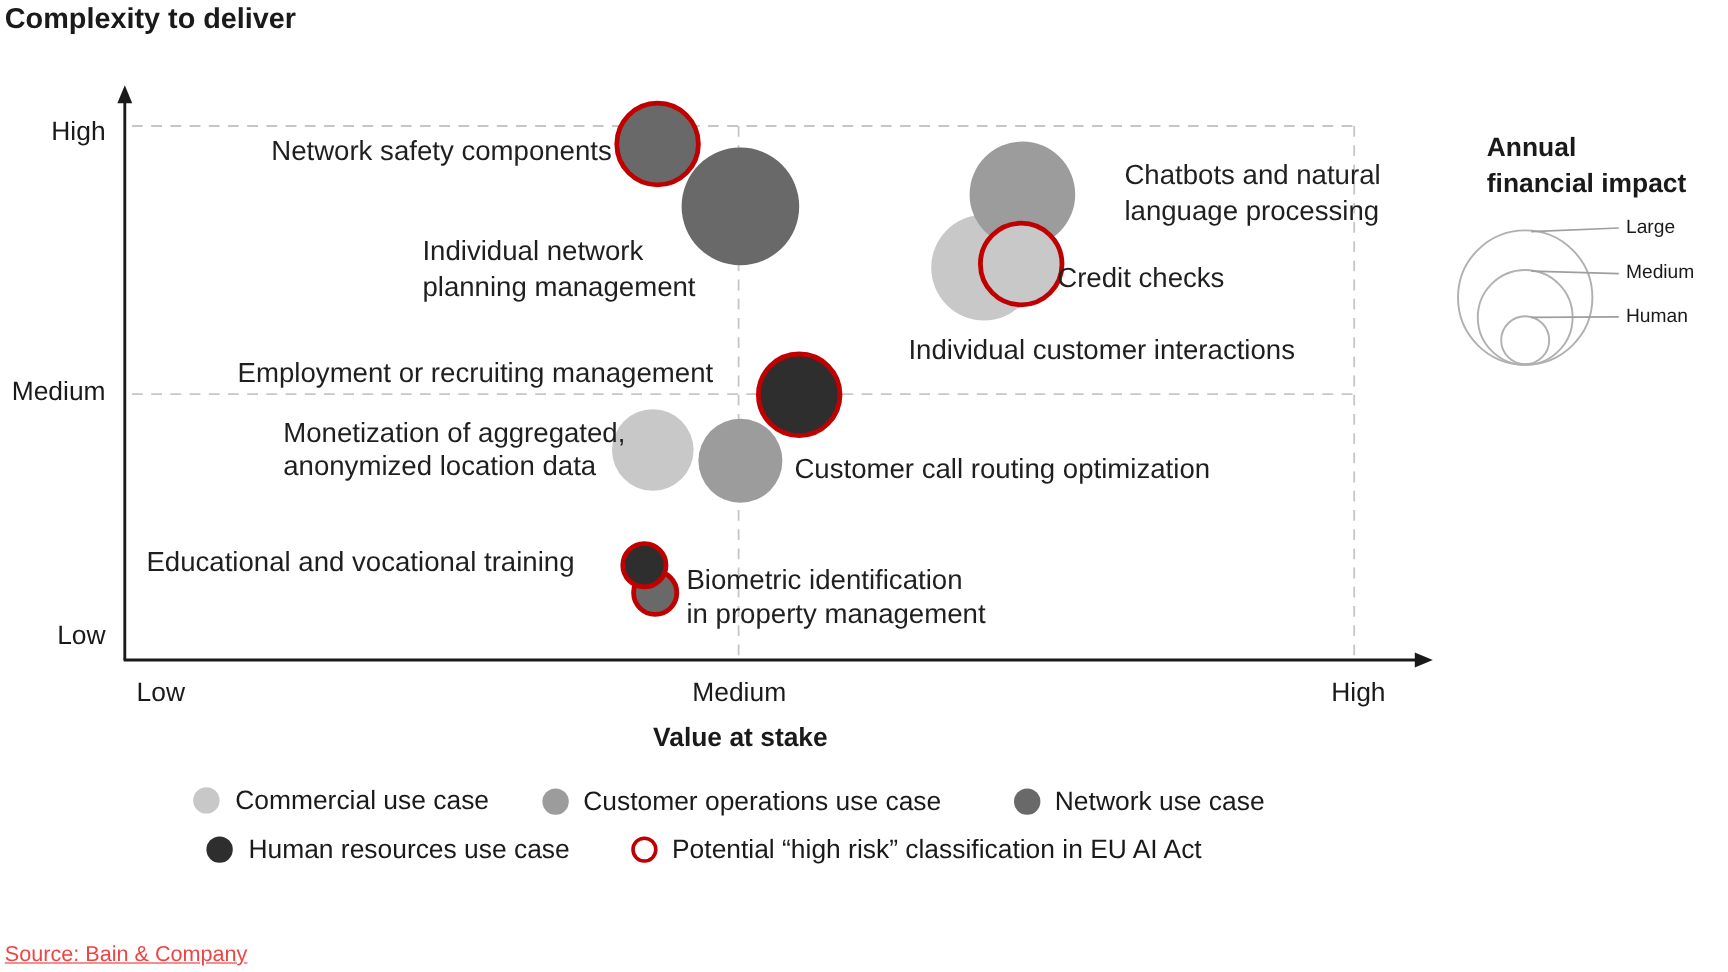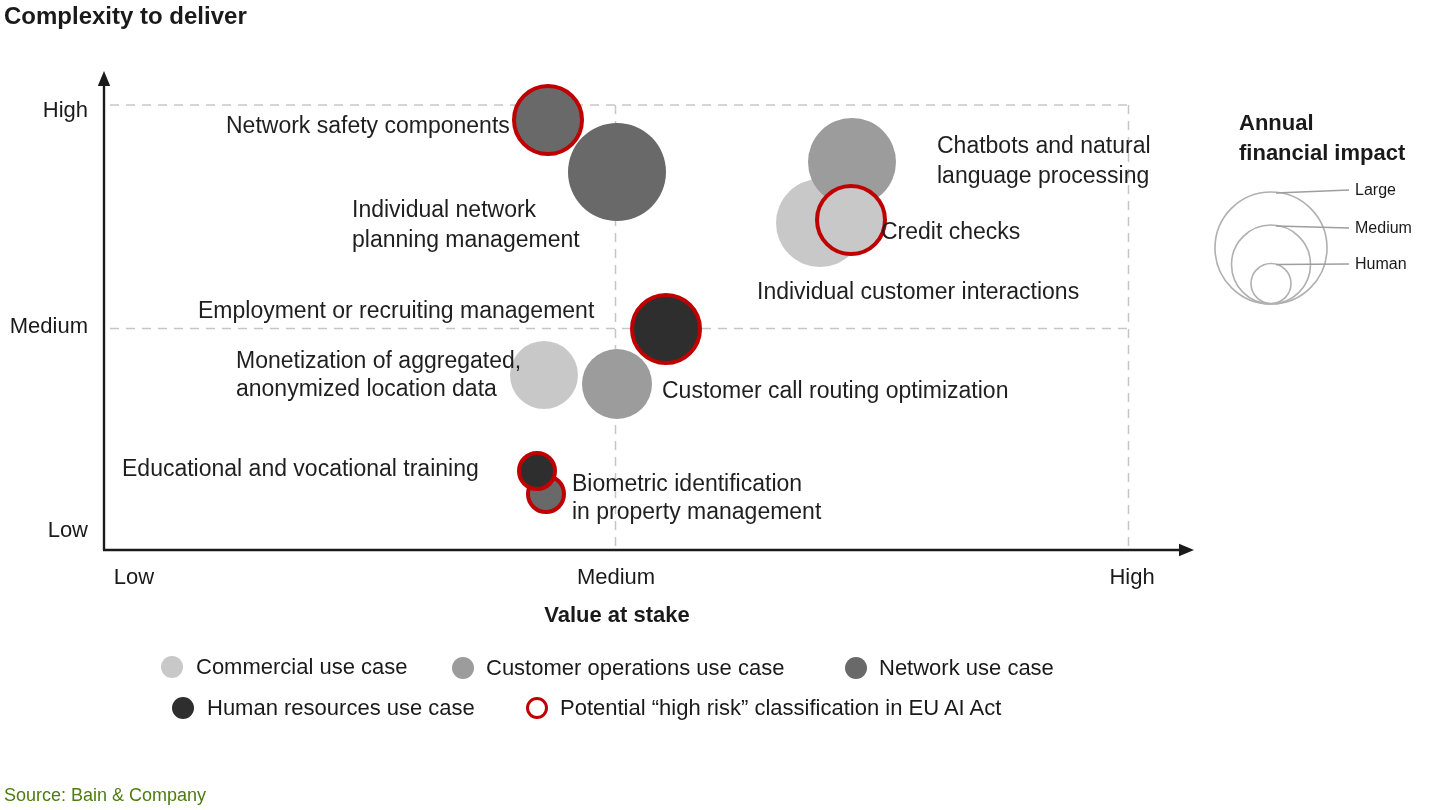--- a/index.html
+++ b/index.html
@@ -10,21 +10,21 @@
   #page-title{left:4px;top:2px;font-size:24px;font-weight:bold;}
   .ytick{left:0;width:88px;text-align:right;font-size:22px;line-height:26px;}
   .xtick{font-size:22px;transform:translateX(-50%);}
   #x-axis-title{font-size:22px;font-weight:bold;transform:translateX(-50%);}
   .blabel{position:absolute;font-size:23px;color:#1f1f1f;white-space:pre-line;}
   .size-title-line{left:1215px;font-size:22px;font-weight:bold;line-height:30px;margin-left:24px;}
   .size-label{font-size:16px;transform:translateY(-50%);}
   .cat-label{font-size:22px;transform:translateY(-50%);}
   .dot{width:22px;height:22px;border-radius:50%;transform:translate(-50%,-50%);}
   .ring-dot{width:16px;height:16px;background:#fff;}
-  #source-line{left:4px;top:785px;font-size:18px;color:#4d7c0f;}
+  #source-line{left:4px;top:785px;font-size:18px;color:#ef4444;text-decoration:underline;}
 </style>
 </head>
 <body>
 
 <svg id="chart-svg" width="1440" height="810" viewBox="0 0 1440 810">
   <g id="grid-layer" stroke="#c6c6c6" stroke-width="1.5" stroke-dasharray="9,7" fill="none">
     <line x1="110" y1="105" x2="1128" y2="105"></line>
     <line x1="110" y1="328.5" x2="1128" y2="328.5"></line>
     <line x1="615.5" y1="105" x2="615.5" y2="548"></line>
     <line x1="1128.5" y1="105" x2="1128.5" y2="548"></line>

